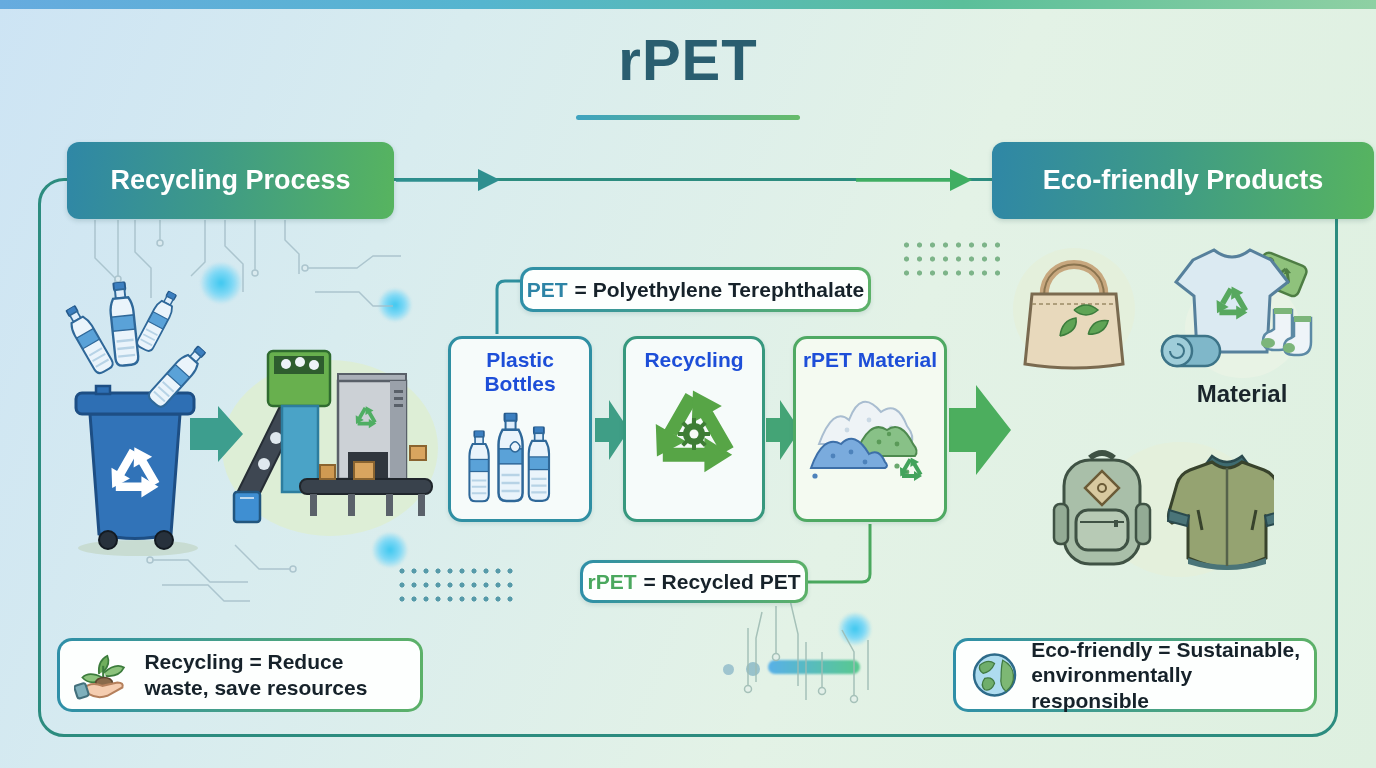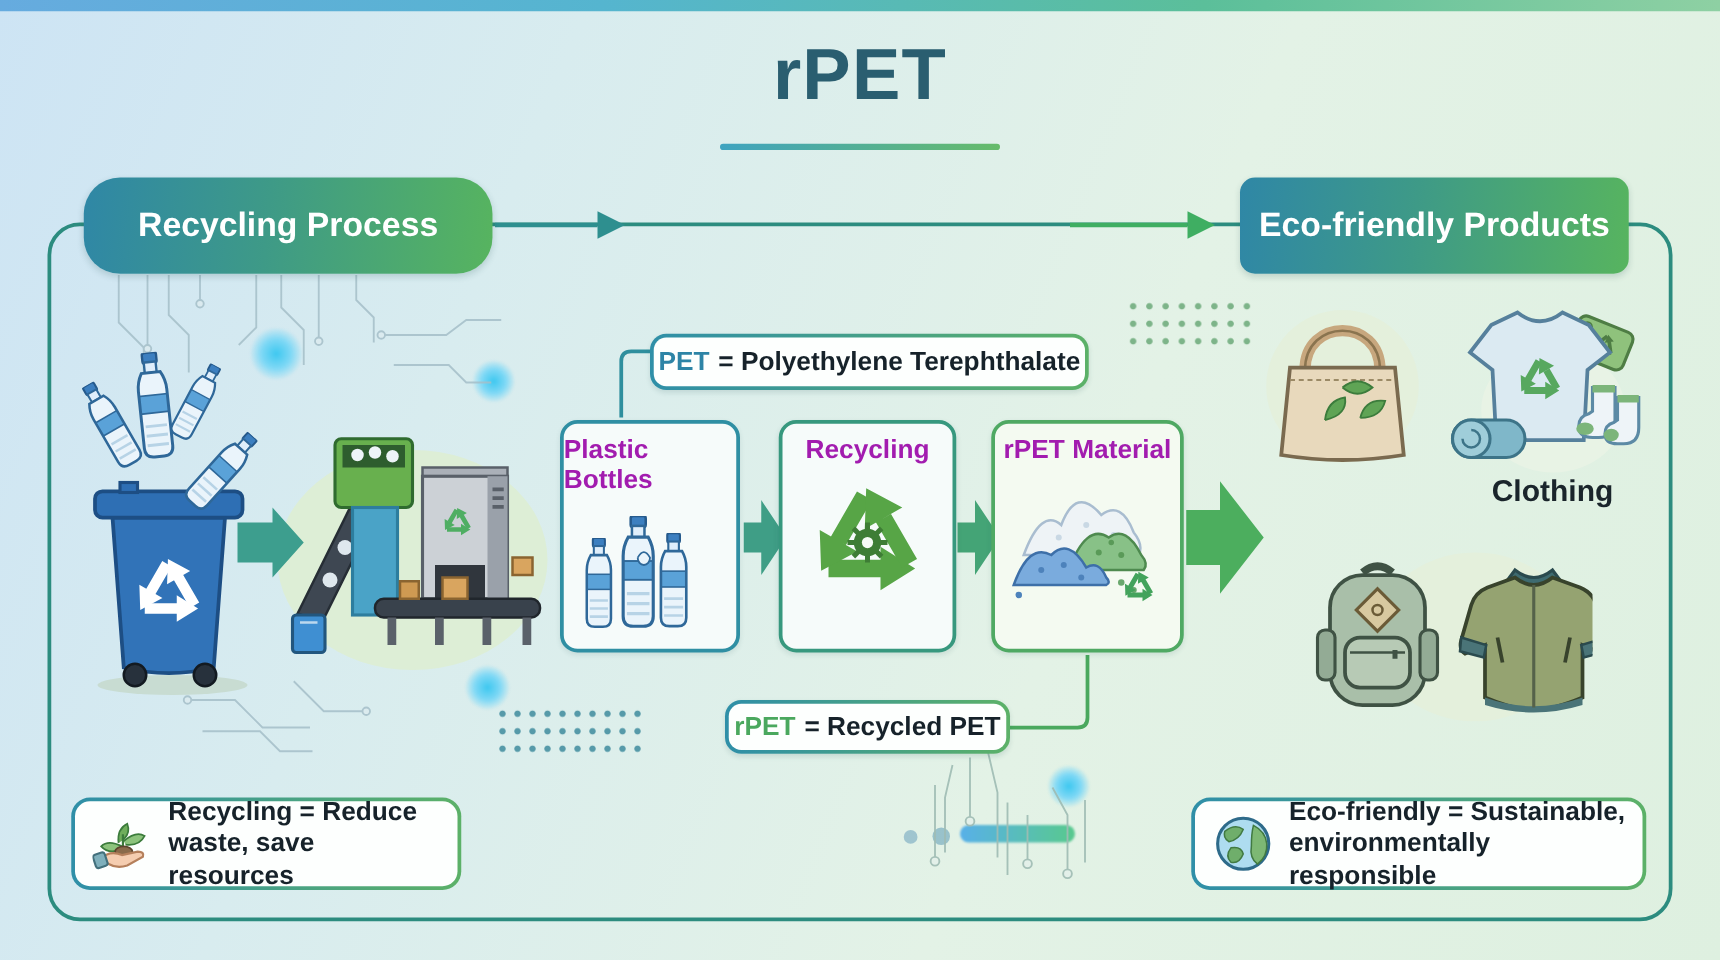--- a/index.html
+++ b/index.html
@@ -11,28 +11,28 @@
   .page-title{position:absolute;left:0;top:26px;width:1376px;text-align:center;
     font-size:58px;font-weight:800;color:#2a5e70;letter-spacing:1px;margin:0;}
   .title-underline{position:absolute;left:576px;top:115px;width:224px;height:5px;border-radius:3px;
     background:linear-gradient(90deg,#3fa3c0,#66bb6a);}
   .frame{position:absolute;left:38px;top:178px;width:1294px;height:553px;
     border:3px solid #2c8c7f;border-radius:26px;}
   .flow-header{position:absolute;height:77px;border-radius:12px;display:flex;align-items:center;justify-content:center;
     background:linear-gradient(96deg,#2f87a6 0%,#3e9a87 45%,#57b45f 100%);
     color:#fff;font-weight:700;font-size:27px;line-height:1.15;text-align:center;
     box-shadow:0 2px 5px rgba(30,80,80,.18);padding:0 14px;box-sizing:border-box;}
-  .fh1{left:67px;top:142px;width:327px;border-radius:29px;}
+  .fh1{left:67px;top:142px;width:327px;}
   .fh2{left:523px;top:142px;width:330px;}
-  .fh3{left:992px;top:142px;width:311px;}
+  .fh3{left:992px;top:142px;width:382px;}
   .decor{position:absolute;left:0;top:0;width:1376px;height:768px;pointer-events:none;}
   .scene{position:absolute;left:38px;top:276px;width:402px;height:302px;}
   .pbox{position:absolute;top:336px;height:186px;border-radius:14px;background:#f6fbfa;box-sizing:border-box;
     display:flex;flex-direction:column;align-items:center;box-shadow:0 2px 4px rgba(40,90,90,.12);}
-  .pbox .plabel{font-size:21px;font-weight:700;color:#a21caf;line-height:1.12;margin-top:9px;}
+  .pbox .plabel{font-size:21px;font-weight:700;color:#1d4ed8;text-align:center;line-height:1.12;margin-top:9px;}
   .pb1{left:448px;width:144px;border:3px solid #2f8fa3;}
   .pb2{left:623px;width:142px;border:3px solid #37987e;}
   .pb3{left:793px;width:154px;border:3px solid #4fa963;background:#f4faf1;}
   .gborder{position:absolute;border-radius:13px;padding:3px;box-sizing:border-box;
     background:linear-gradient(90deg,#2f8fa8,#5cb168);box-shadow:0 2px 4px rgba(40,90,90,.14);}
   .gb-inner{background:#fdfffe;border-radius:10px;width:100%;height:100%;box-sizing:border-box;
     display:flex;align-items:center;justify-content:center;font-size:21px;font-weight:700;color:#16222a;}
   .co-pet{left:520px;top:256px;width:351px;height:45px;margin-top:11px;}
   .co-rpet{left:580px;top:560px;width:228px;height:43px;}
   .term-pet{color:#2d84a6;margin-right:7px;}
@@ -40,21 +40,21 @@
   .product-label{position:absolute;font-size:24px;font-weight:700;color:#1a252b;text-align:center;width:160px;}
   .lbl-bags{left:992px;top:380px;}
   .lbl-clothing{left:1162px;top:380px;}
   .lbl-textiles{left:1082px;top:570px;}
   .blob{position:absolute;border-radius:50%;background:#e4f0dc;}
   .blob-bag{left:1013px;top:248px;width:122px;height:122px;}
   .blob-clothing{left:1185px;top:278px;width:115px;height:100px;background:#e8f3e5;}
   .blob-textiles{left:1100px;top:442px;width:160px;height:135px;}
   .foot-box{position:absolute;top:638px;height:74px;border-radius:15px;padding:3px;box-sizing:border-box;
     background:linear-gradient(90deg,#2f8fa8,#5cb168);}
-  .fb-left{left:57px;width:312px;}
+  .fb-left{left:57px;width:366px;}
   .fb-right{left:953px;width:364px;}
   .fb-inner{background:#fdfffe;border-radius:12px;width:100%;height:100%;box-sizing:border-box;
     display:flex;align-items:center;gap:12px;padding:0 10px 0 14px;}
   .fb-text{font-size:21px;font-weight:700;color:#16222a;line-height:1.22;}
   .fb-left .fb-text{width:282px;}
   .fb-right .fb-text{width:300px;}
   .dotgrid{position:absolute;}
   .dg-green{left:900px;top:238px;width:104px;height:44px;
     background-image:radial-gradient(circle,#7db489 2.2px,transparent 2.9px);background-size:13px 14px;}
   .dg-teal{left:396px;top:564px;width:122px;height:44px;
@@ -360,21 +360,21 @@
     </g>
     <g fill="#eef4f8" stroke="#5c8aa5" stroke-width="2.5">
       <path d="M126 70 h18 v26 q0 14 -13 14 h-5 q-11 0 -11 -9 q0 -8 8 -10 l3 -2 z"></path>
       <path d="M146 78 h17 v24 q0 13 -12 13 h-5 q-10 0 -10 -8 q0 -7 7 -9 l3 -2 z"></path>
       <ellipse cx="120" cy="103" rx="7" ry="5" fill="#7cb57a" stroke="none"></ellipse>
       <ellipse cx="141" cy="108" rx="6" ry="5" fill="#7cb57a" stroke="none"></ellipse>
       <rect x="126" y="68" width="18" height="6" fill="#7cb57a" stroke="none"></rect>
       <rect x="146" y="76" width="17" height="6" fill="#7cb57a" stroke="none"></rect>
     </g>
   </svg>
-  <div class="product-label lbl-clothing">Clothing</div>
+  <div class="product-label lbl-clothing">Material</div>
 
   <svg class="psvg" style="left:1052px;top:446px" width="222" height="126" viewBox="0 0 222 126">
     <g>
       <path d="M38 12 q12 -10 24 0" fill="none" stroke="#3f5244" stroke-width="6"></path>
       <rect x="24" y="24" width="18" height="22" rx="6" fill="#8aa18c" stroke="#3f5244" stroke-width="3"></rect>
       <rect x="58" y="24" width="18" height="22" rx="6" fill="#8aa18c" stroke="#3f5244" stroke-width="3"></rect>
       <rect x="12" y="14" width="76" height="104" rx="26" fill="#a9bfa9" stroke="#3f5244" stroke-width="3"></rect>
       <rect x="2" y="58" width="14" height="40" rx="6" fill="#93ab95" stroke="#3f5244" stroke-width="2.5"></rect>
       <rect x="84" y="58" width="14" height="40" rx="6" fill="#93ab95" stroke="#3f5244" stroke-width="2.5"></rect>
       <rect x="24" y="64" width="52" height="40" rx="12" fill="#b7cab5" stroke="#3f5244" stroke-width="3"></rect>

